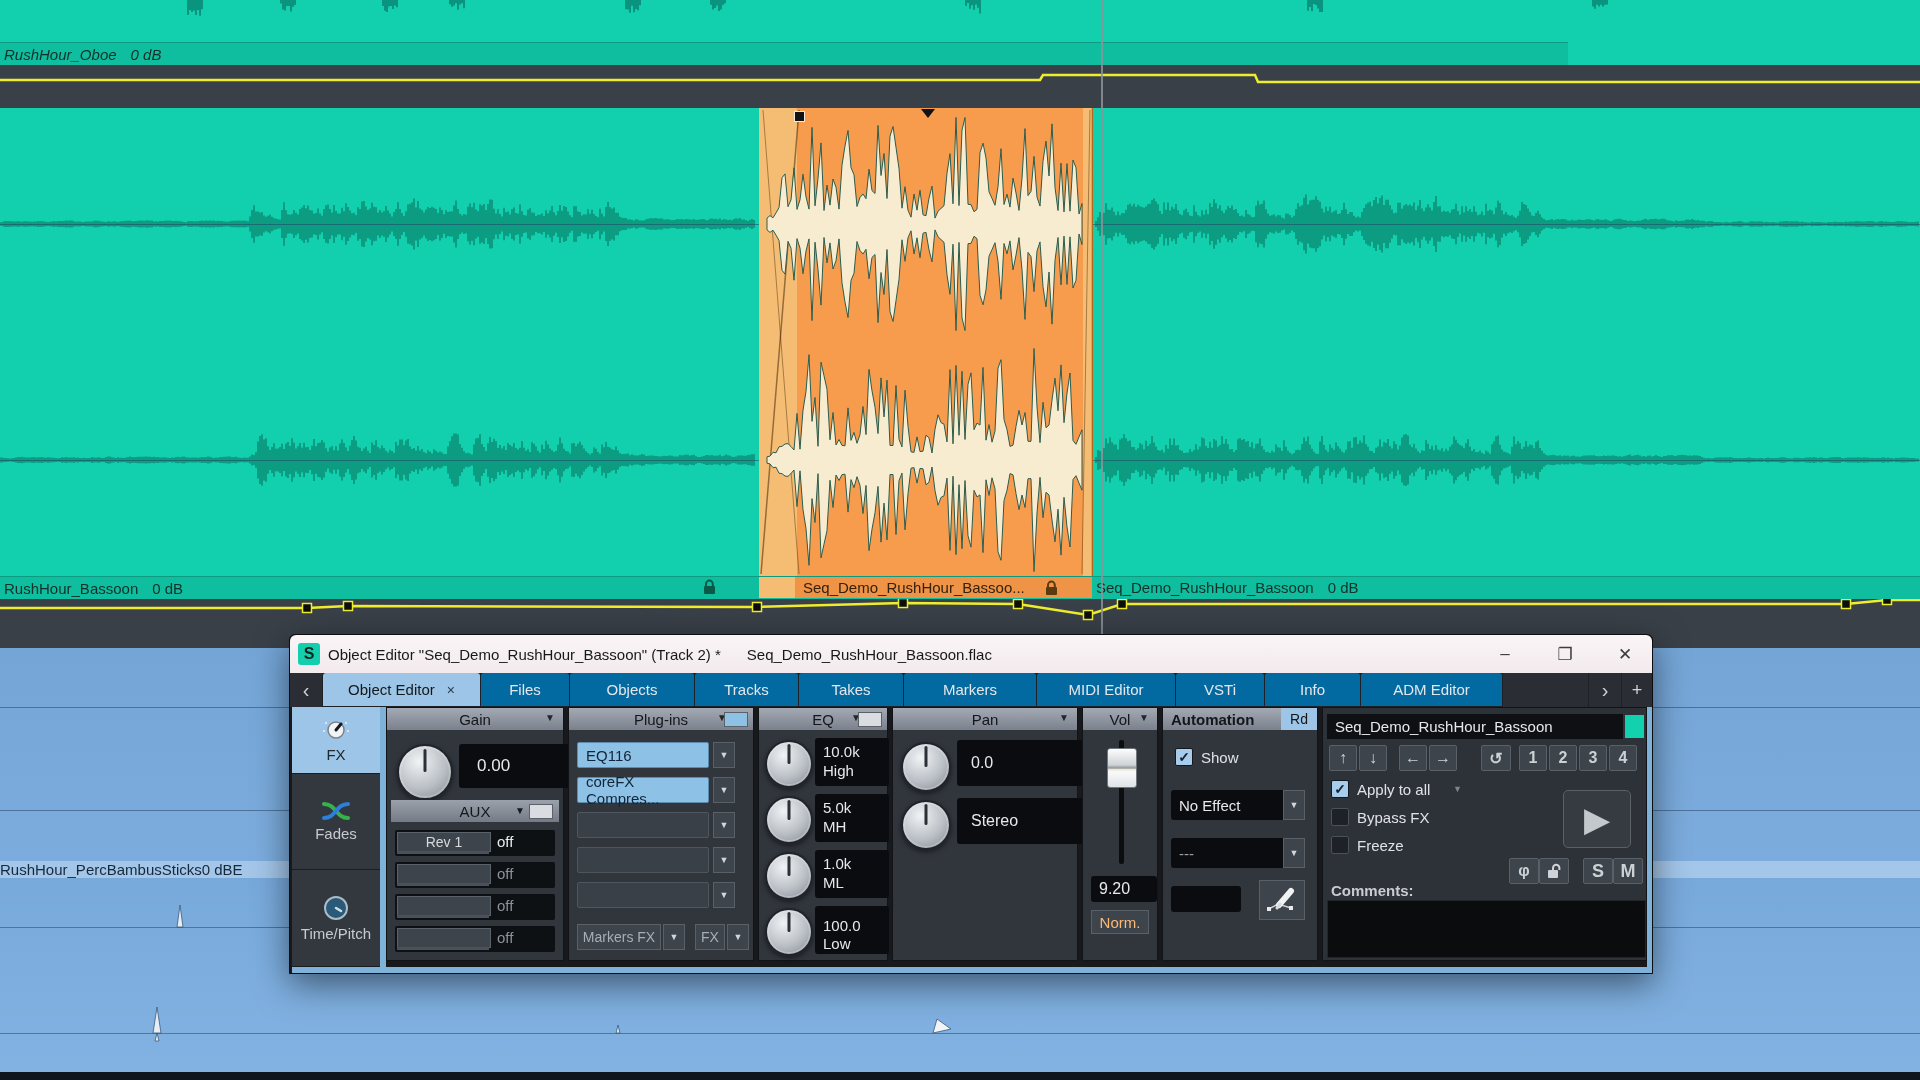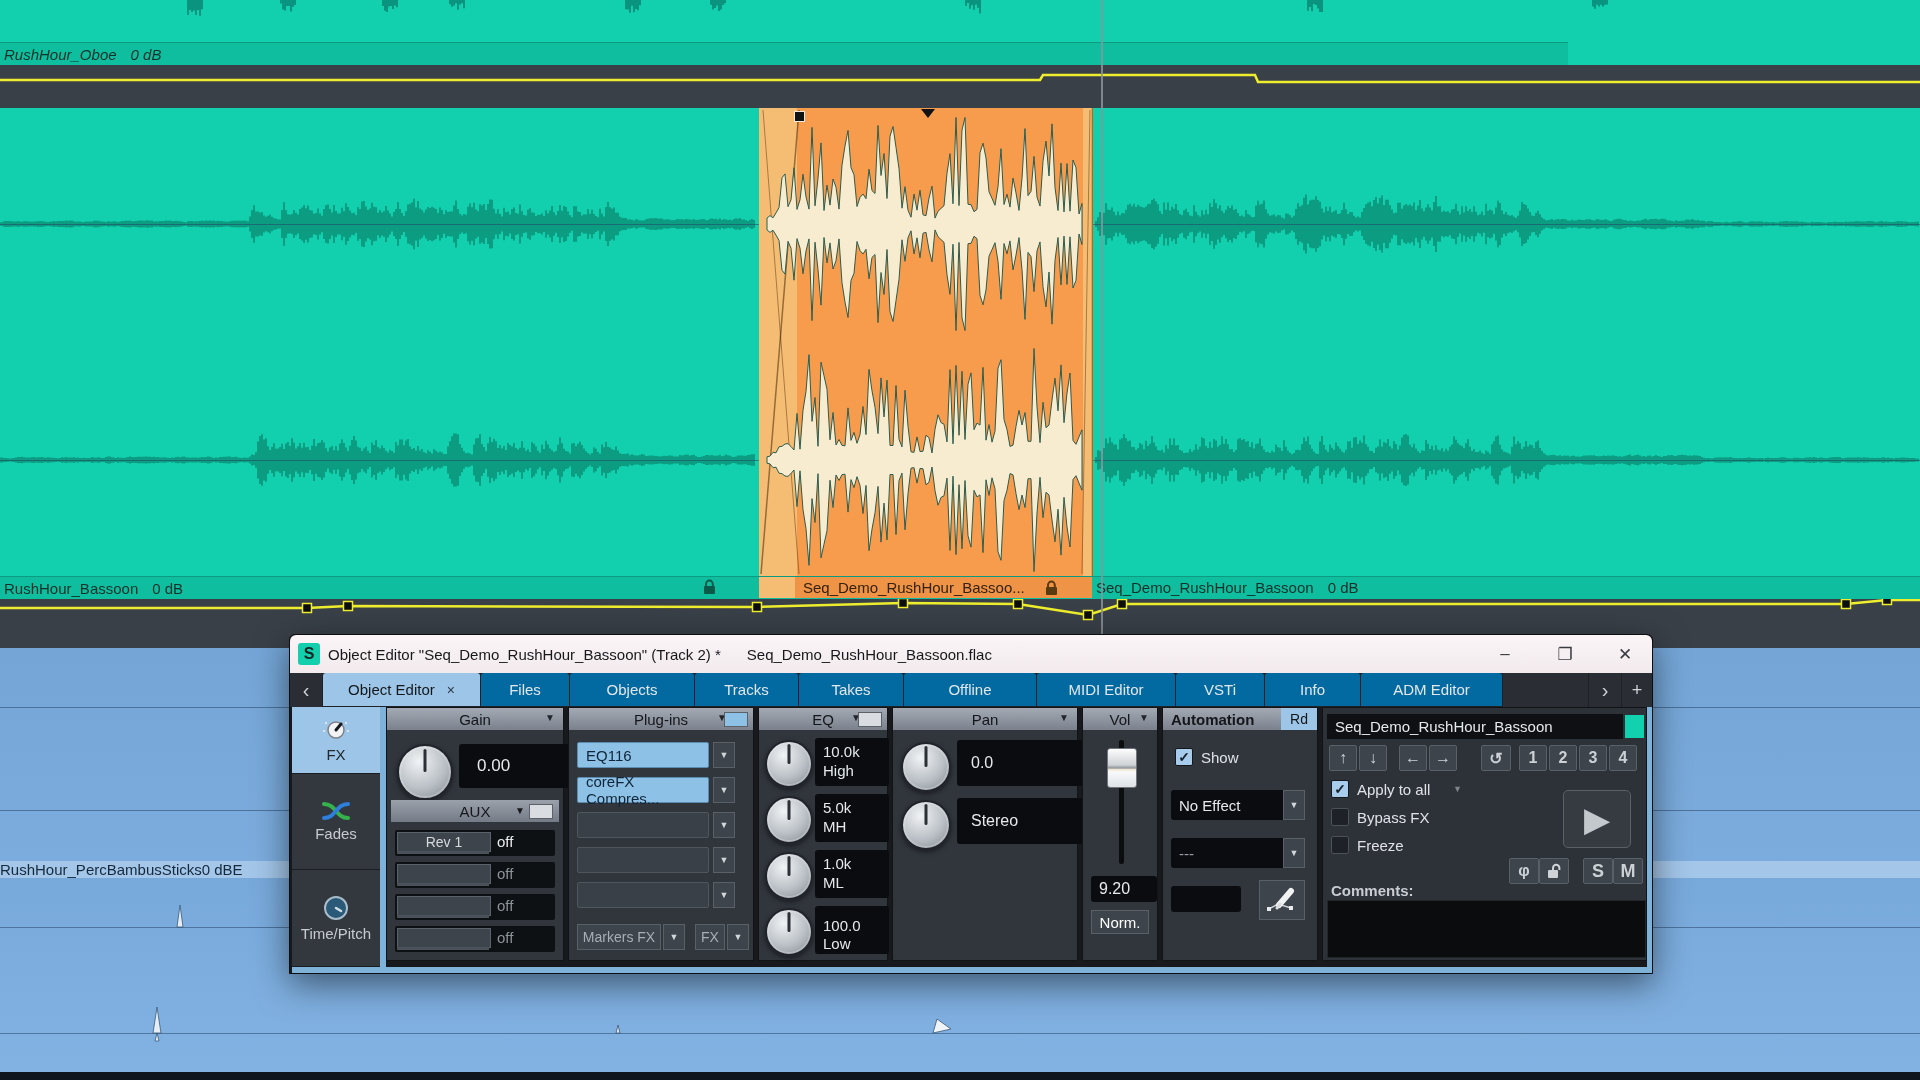--- a/index.html
+++ b/index.html
@@ -262,21 +262,21 @@
       <div class="tab" style="width:124px">
           <span>Objects</span>
         </div>
       <div class="tab" style="width:103px">
           <span>Tracks</span>
         </div>
       <div class="tab" style="width:104px">
           <span>Takes</span>
         </div>
       <div class="tab" style="width:132px">
-          <span>Offline</span>
+          <span>Markers</span>
         </div>
       <div class="tab" style="width:138px">
           <span>MIDI Editor</span>
         </div>
       <div class="tab" style="width:88px">
           <span>VSTi</span>
         </div>
       <div class="tab" style="width:95px">
           <span>Info</span>
         </div>
@@ -461,21 +461,21 @@
       <div class="panel" style="left:792px;width:76px">
         <div class="phead">
           <span>Vol</span>
           <span class="dd solo">▼</span>
         </div>
         <div class="fader-slot" style="left:36px;top:32px;height:124px"></div>
         <div class="fader-cap" style="left:24px;top:40px"></div>
         <div class="disp" style="position:absolute;left:8px;top:168px;width:58px;height:26px;font-size:16px;padding-left:8px">
             <span>9.20</span>
           </div>
-        <div class="gray-btn" style="position:absolute;left:8px;top:202px;width:58px;height:24px;font-size:15px;color:#ffffff">
+        <div class="gray-btn" style="position:absolute;left:8px;top:202px;width:58px;height:24px;font-size:15px;color:#fdba74">
             <span>Norm.</span>
           </div>
       </div>
 
       <div class="panel" style="left:872px;width:156px">
         <div class="phead" style="justify-content:flex-start;padding-left:8px;font-weight:bold;width:118px;box-sizing:border-box">
           <span>Automation</span>
         </div>
         <div style="position:absolute;left:118px;top:0;width:36px;height:22px;background:#9cc5e7;color:#14161a;font-size:14px;display:flex;align-items:center;justify-content:center">
             <span>Rd</span>

